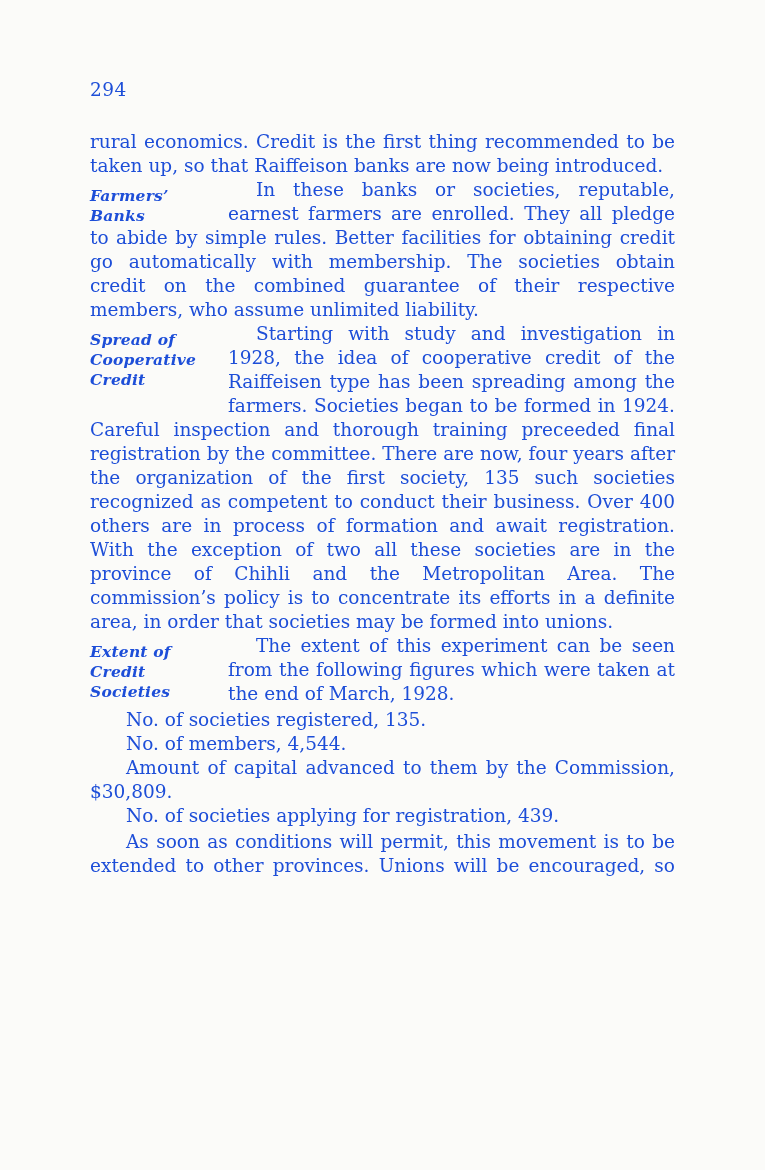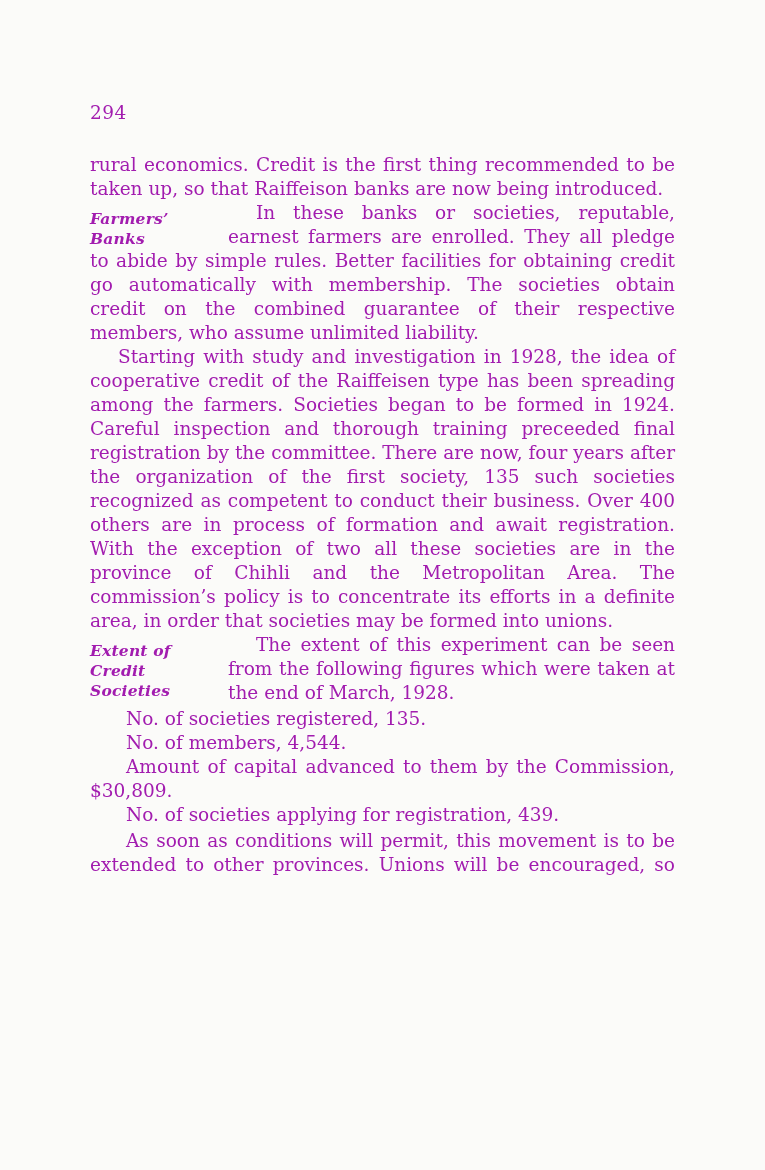--- a/index.html
+++ b/index.html
@@ -5,24 +5,24 @@
   html, body {
     margin: 0;
     padding: 0;
     background: #fbfbf9;
   }
   .page {
     position: relative;
     width: 765px;
     height: 876px;
     background: #fbfbf9;
-    color: #a21caf;
+    color: #1d4ed8;
     font-family: "DejaVu Serif", serif;
     box-sizing: border-box;
-    padding: 101px 90px 0 90px;
+    padding: 78px 90px 0 90px;
     overflow: hidden;
   }
   .running-header {
     position: relative;
     height: 24px;
     margin-bottom: 22px;
     font-size: 18px;
   }
   .page-number {
     position: absolute;
@@ -108,20 +108,25 @@
     <p class="para para-intro">rural economics.  Credit is the first thing recommended to be taken up, so that Raiffeison banks are now being introduced.</p>
 
     <div class="section">
       <div class="sidehead sh-farmers">
         <div>Farmers’ Banks</div>
       </div>
       <p class="para cutin-para">In these banks or societies, reputable, earnest farmers are enrolled.  They all pledge to abide by simple rules.  Better facilities for obtaining credit go automatically with membership.  The societies obtain credit on the combined guarantee of their respective members, who assume unlimited liability.</p>
     </div>
 
     <div class="section">
+      <div class="sidehead sh-spread">
+        <div>Spread of</div>
+        <div>Cooperative</div>
+        <div>Credit</div>
+      </div>
       <p class="para cutin-para">Starting with study and investigation in 1928, the idea of cooperative credit of the Raiffeisen type has been spreading among the farmers.  Societies began to be formed in 1924.  Careful inspection and thorough training preceeded final registration by the committee.  There are now, four years after the organization of the first society, 135 such societies recognized as competent to conduct their business.  Over 400 others are in process of formation and await registration.  With the exception of two all these societies are in the province of Chihli and the Metropolitan Area.  The commission’s policy is to concentrate its efforts in a definite area, in order that societies may be formed into unions.</p>
     </div>
 
     <div class="section">
       <div class="sidehead sh-extent">
         <div>Extent of</div>
         <div>Credit Societies</div>
       </div>
       <p class="para cutin-para">The extent of this experiment can be seen from the following figures which were taken at the end of March, 1928.</p>
     </div>

